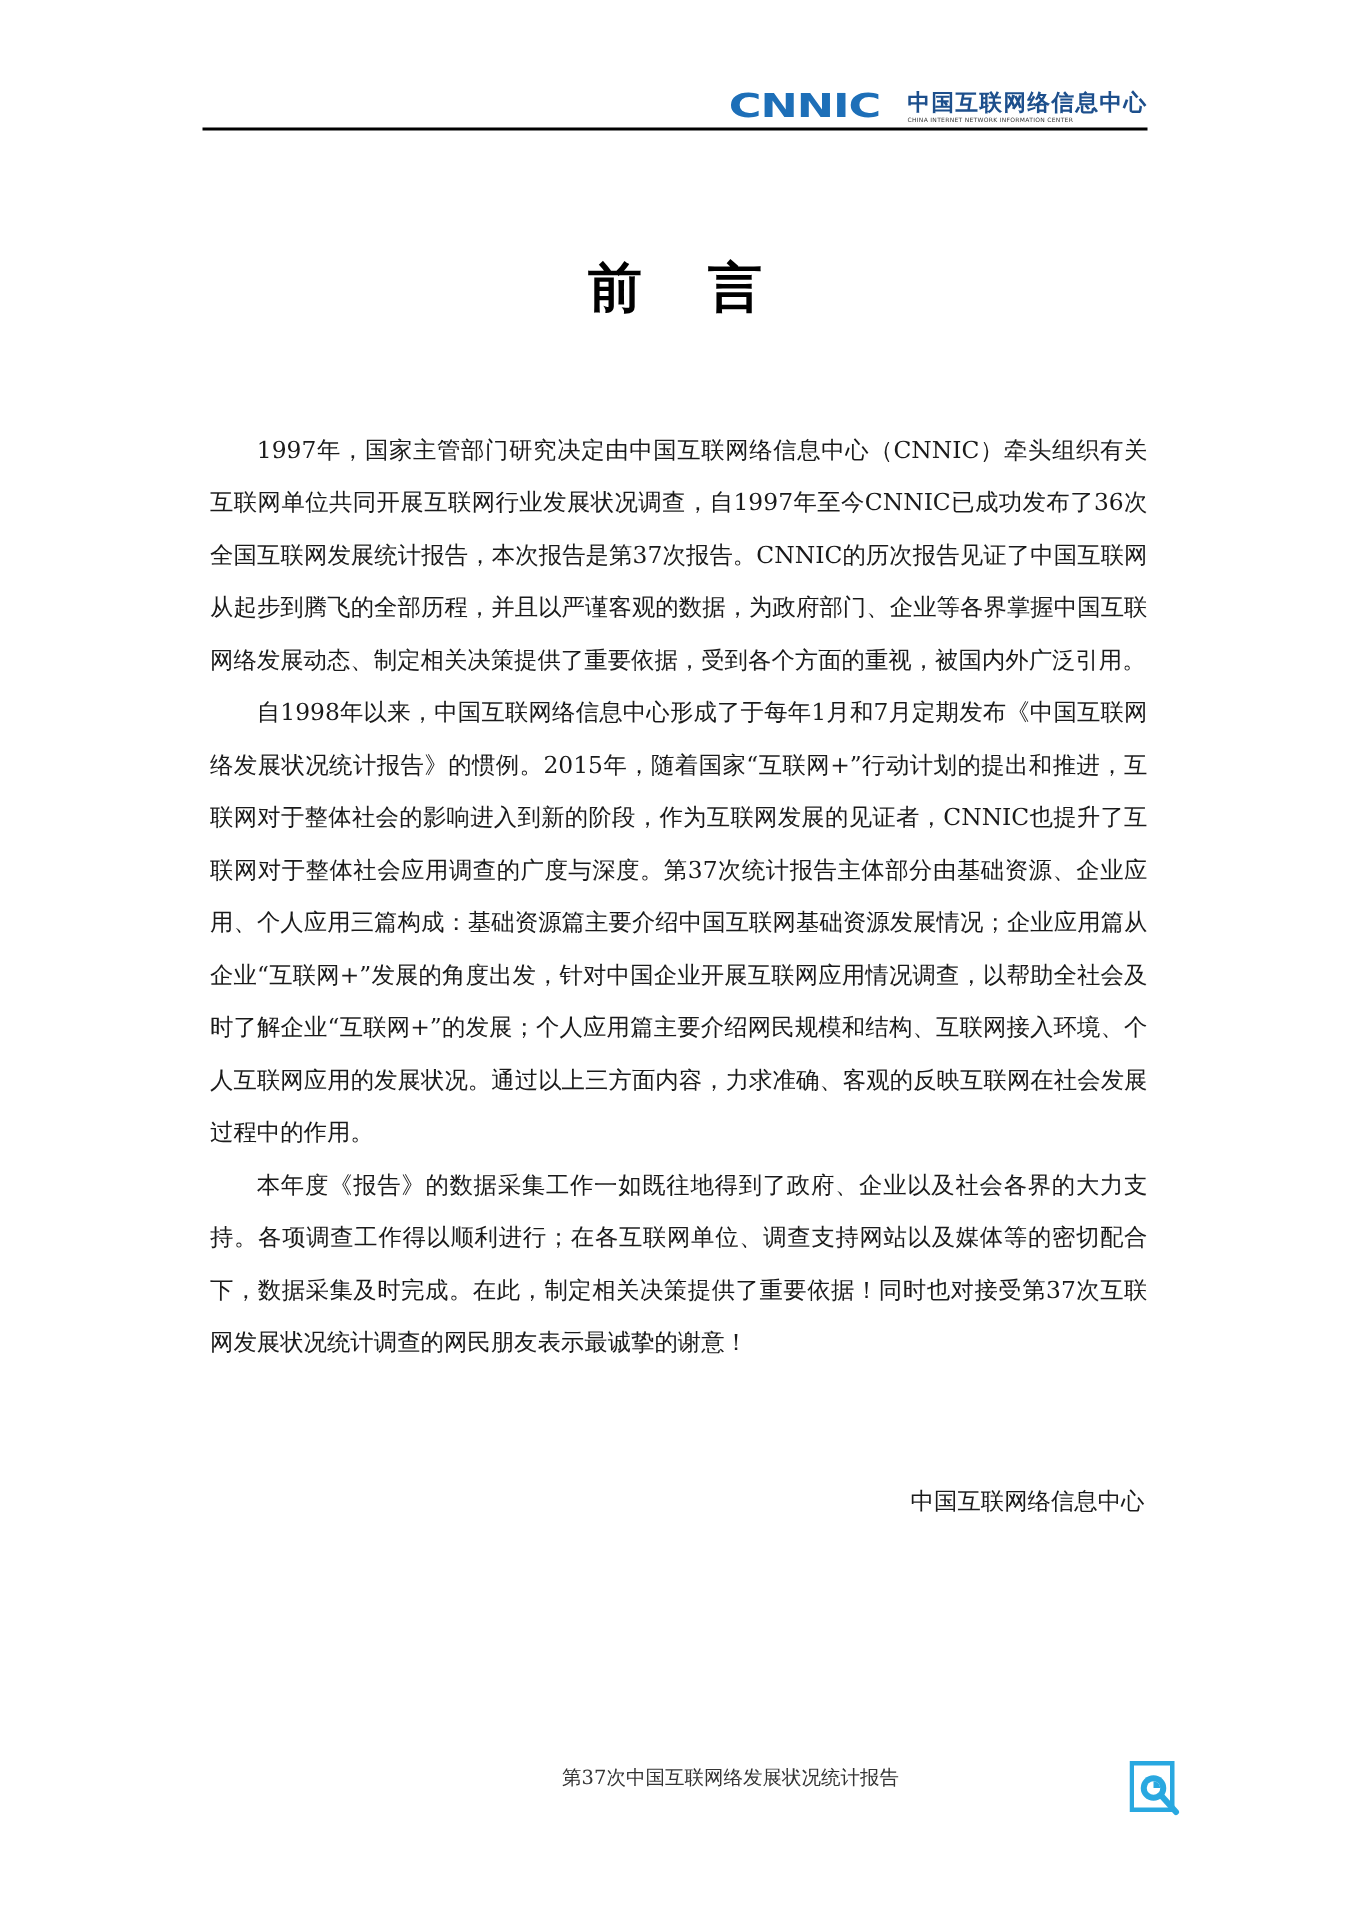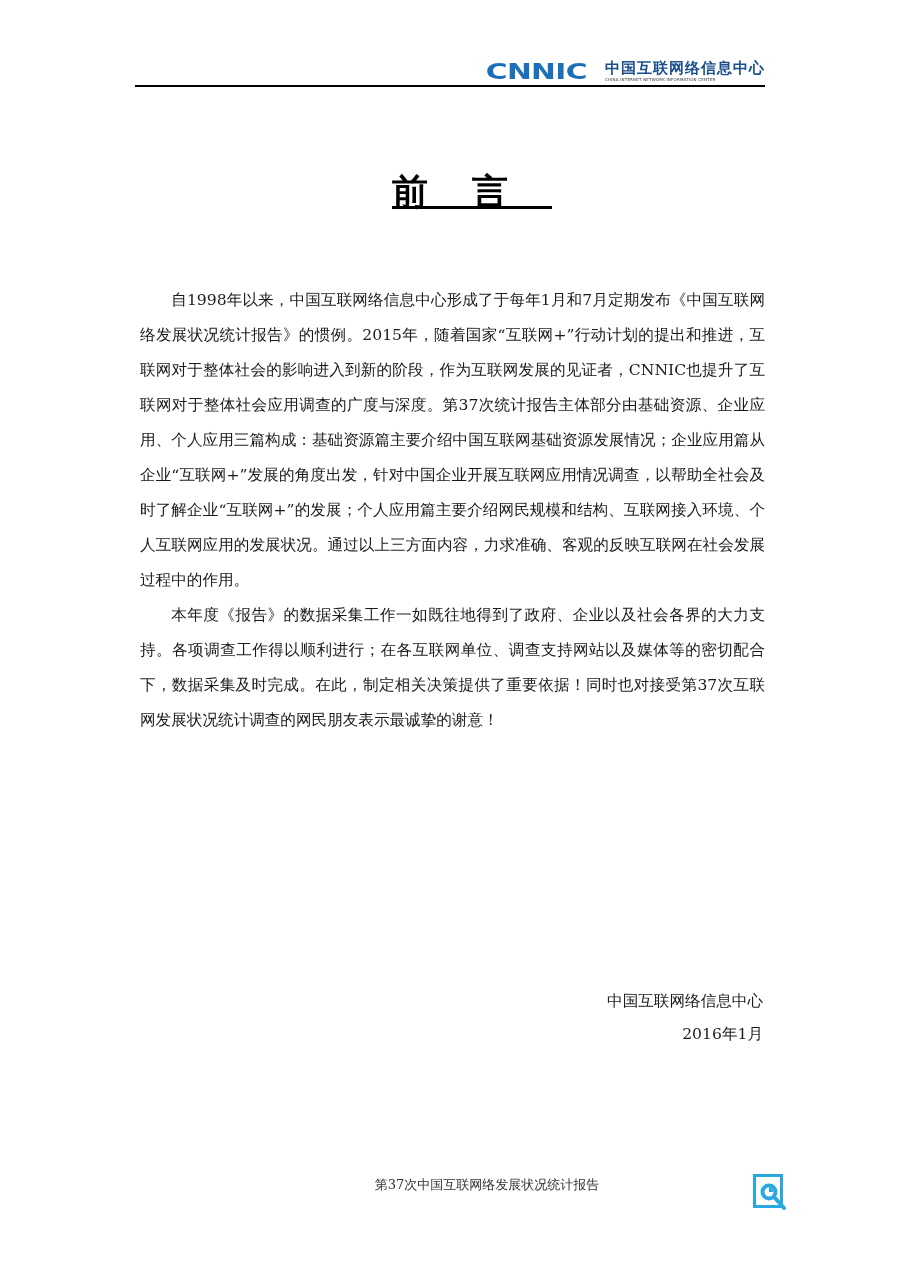--- a/index.html
+++ b/index.html
@@ -74,21 +74,20 @@
       left: 0;
       width: 900px;
       top: 168px;
       text-align: center;
       font-size: 36px;
       font-weight: bold;
       letter-spacing: 44px;
       text-indent: 44px;
       color: #000000;
       font-family: "DejaVu Serif", "Liberation Serif", serif;
-      text-decoration: underline;
     }
     .content {
       position: absolute;
       left: 140px;
       top: 283px;
       width: 625px;
       font-size: 15.6px;
       line-height: 35px;
       text-align: justify;
     }
@@ -137,27 +136,27 @@
       <span class="logo-cn">中国互联网络信息中心</span>
       <span class="logo-en">CHINA INTERNET NETWORK INFORMATION CENTER</span>
     </div>
   </div>
 </div>
 <div class="header-rule"></div>
 
 <div class="title">前言</div>
 
 <div class="content">
+  <p class="para">1997年，国家主管部门研究决定由中国互联网络信息中心（CNNIC）牵头组织有关互联网单位共同开展互联网行业发展状况调查，自1997年至今CNNIC已成功发布了36次全国互联网发展统计报告，本次报告是第37次报告。CNNIC的历次报告见证了中国互联网从起步到腾飞的全部历程，并且以严谨客观的数据，为政府部门、企业等各界掌握中国互联网络发展动态、制定相关决策提供了重要依据，受到各个方面的重视，被国内外广泛引用。</p>
   <p class="para">自1998年以来，中国互联网络信息中心形成了于每年1月和7月定期发布《中国互联网络发展状况统计报告》的惯例。2015年，随着国家“互联网+”行动计划的提出和推进，互联网对于整体社会的影响进入到新的阶段，作为互联网发展的见证者，CNNIC也提升了互联网对于整体社会应用调查的广度与深度。第37次统计报告主体部分由基础资源、企业应用、个人应用三篇构成：基础资源篇主要介绍中国互联网基础资源发展情况；企业应用篇从企业“互联网+”发展的角度出发，针对中国企业开展互联网应用情况调查，以帮助全社会及时了解企业“互联网+”的发展；个人应用篇主要介绍网民规模和结构、互联网接入环境、个人互联网应用的发展状况。通过以上三方面内容，力求准确、客观的反映互联网在社会发展过程中的作用。</p>
   <p class="para">本年度《报告》的数据采集工作一如既往地得到了政府、企业以及社会各界的大力支持。各项调查工作得以顺利进行；在各互联网单位、调查支持网站以及媒体等的密切配合下，数据采集及时完成。在此，制定相关决策提供了重要依据！同时也对接受第37次互联网发展状况统计调查的网民朋友表示最诚挚的谢意！</p>
 </div>
 
 <div class="signature">
   <span class="sig-line">中国互联网络信息中心</span>
-  <span class="sig-line">2016年1月</span>
 </div>
 
 <div class="footer-text">第37次中国互联网络发展状况统计报告</div>
 
 <div class="footer-icon">
   <svg width="34" height="38" viewBox="0 0 34 38">
     <rect x="1.5" y="1.5" width="27" height="31" fill="#ffffff" stroke="#29a8e0" stroke-width="3"></rect>
     <circle cx="16" cy="18" r="8.5" fill="#29a8e0"></circle>
     <circle cx="16" cy="18" r="4.5" fill="#ffffff"></circle>
     <path d="M16 13.5 A4.5 4.5 0 0 1 20.5 18 L16 18 Z" fill="#29a8e0"></path>

